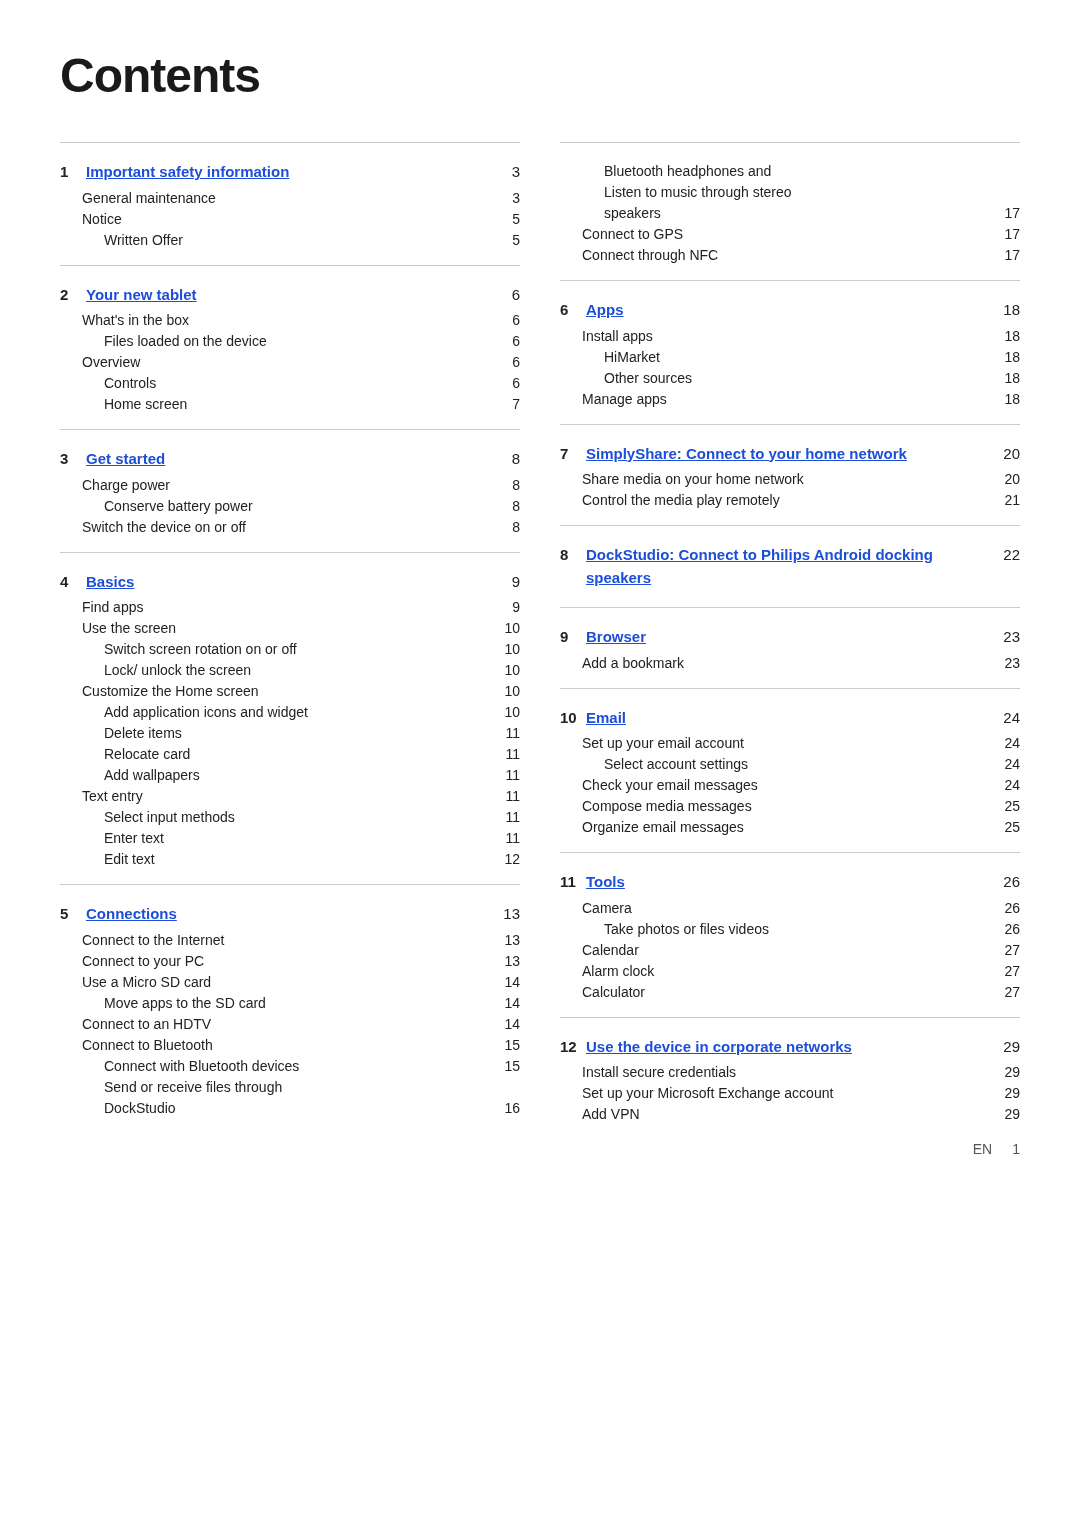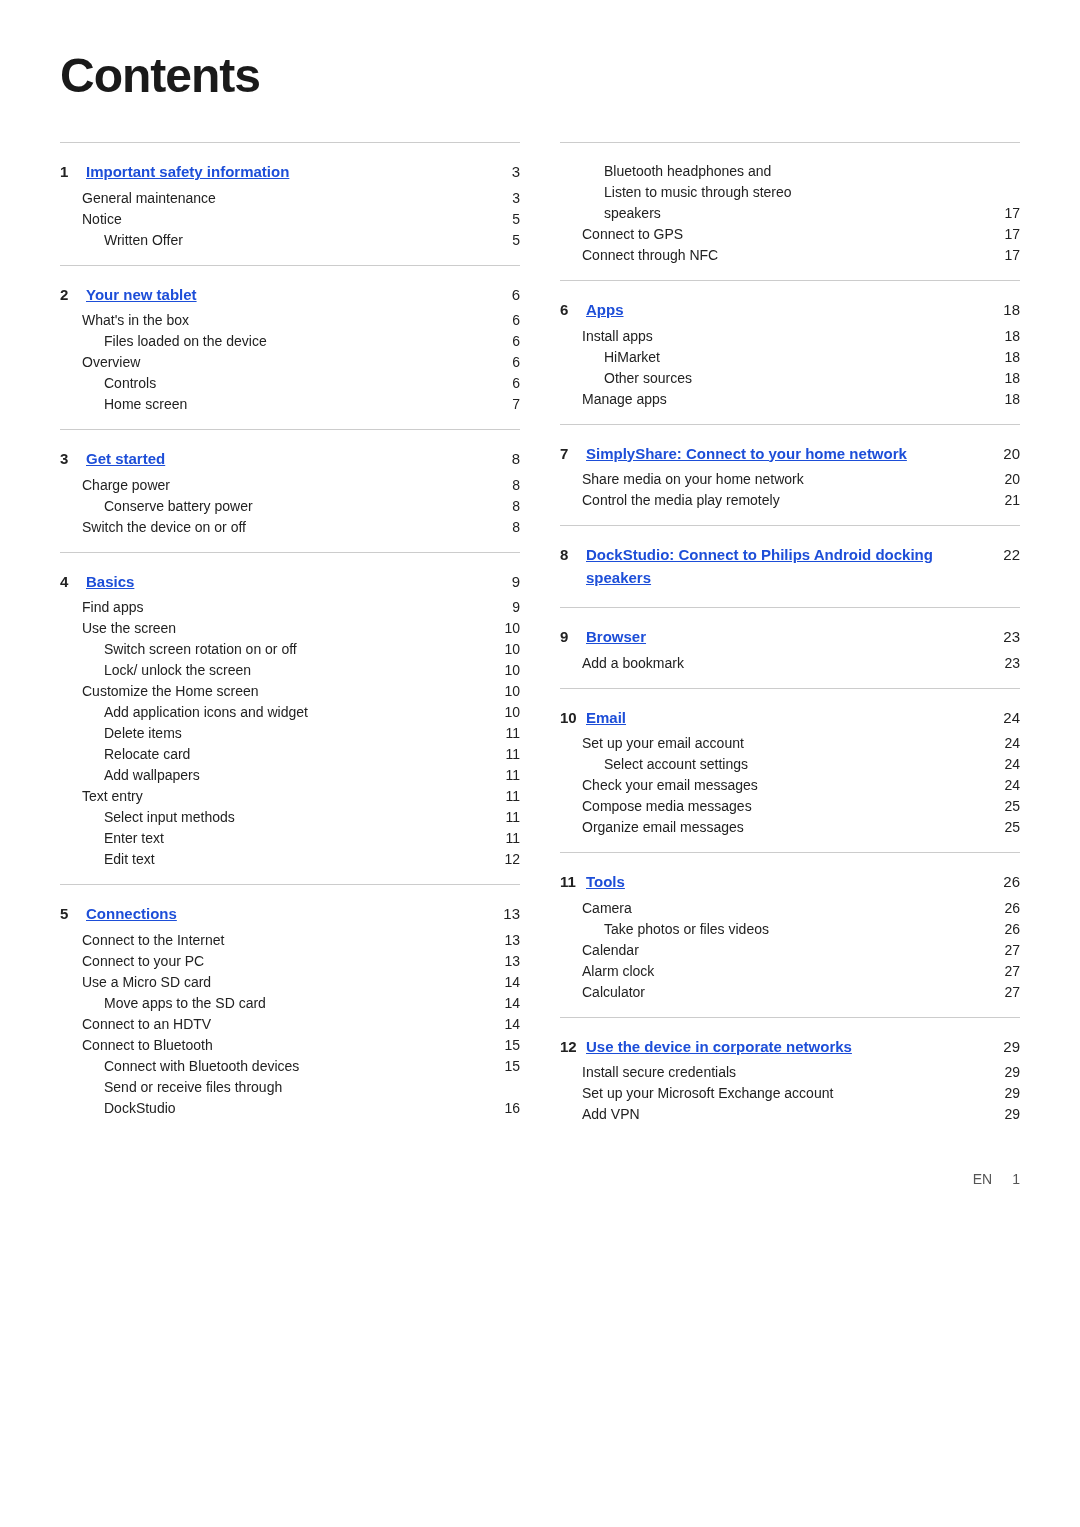--- a/index.html
+++ b/index.html
@@ -69,21 +69,20 @@
     .toc-entry-page {
       font-size: 14px;
       color: #222;
       min-width: 20px;
       text-align: right;
     }
     .footer-row {
       display: flex;
       justify-content: flex-end;
       align-items: flex-end;
-      margin-top: 30px;
       font-size: 14px;
       color: #555;
     }
     .footer-lang {
       margin-right: 20px;
     }
   </style>
 </head>
 <body>
 

